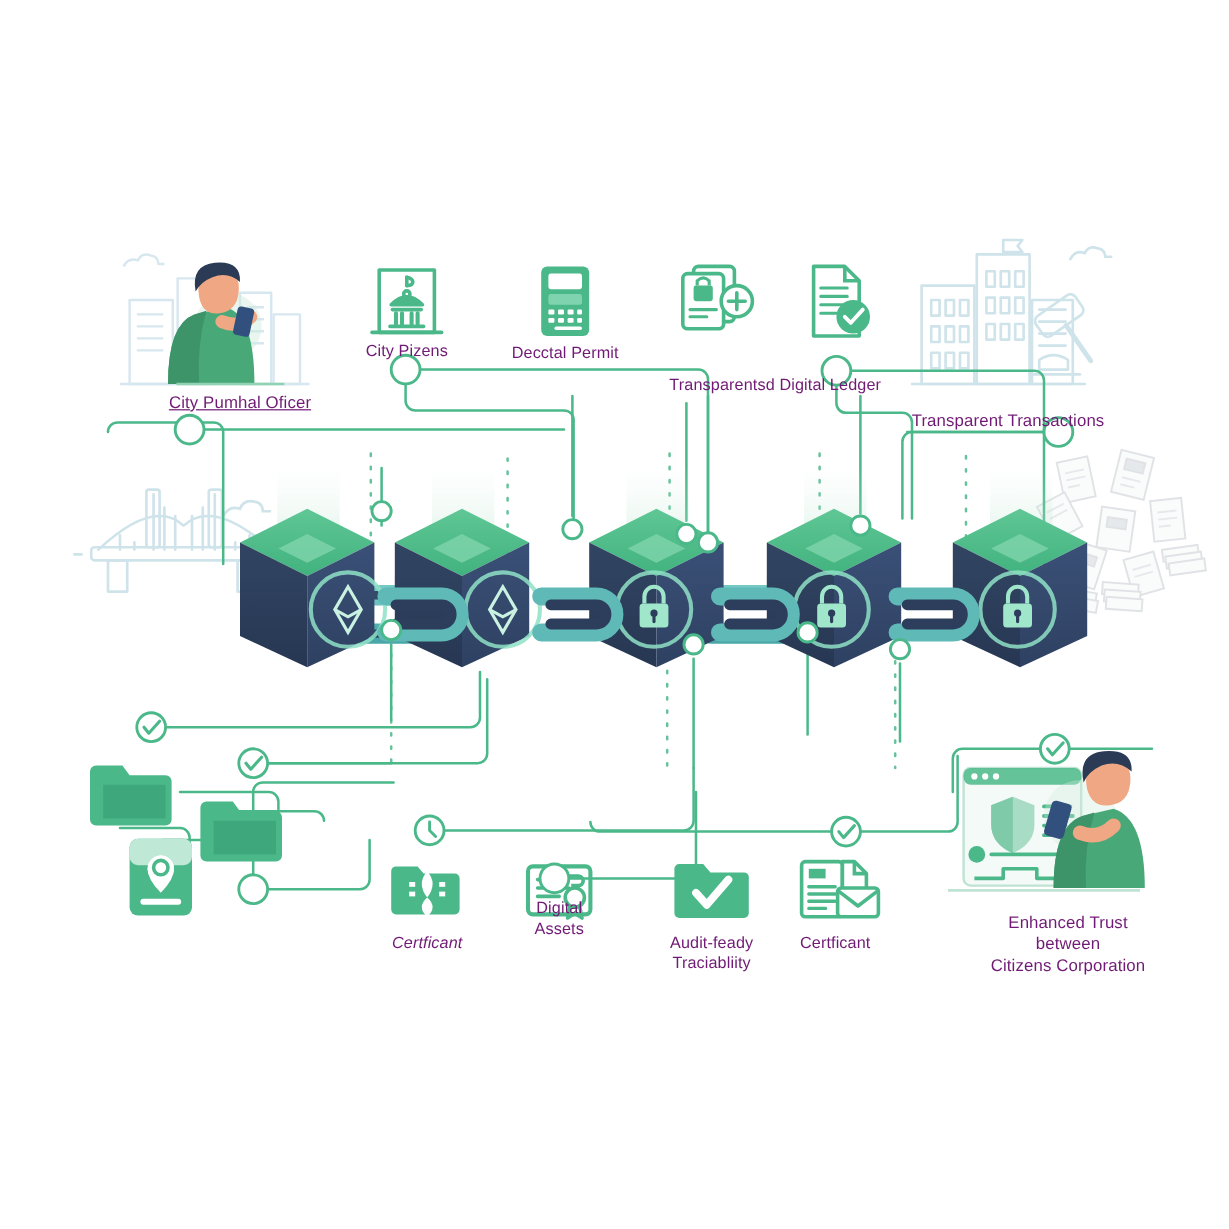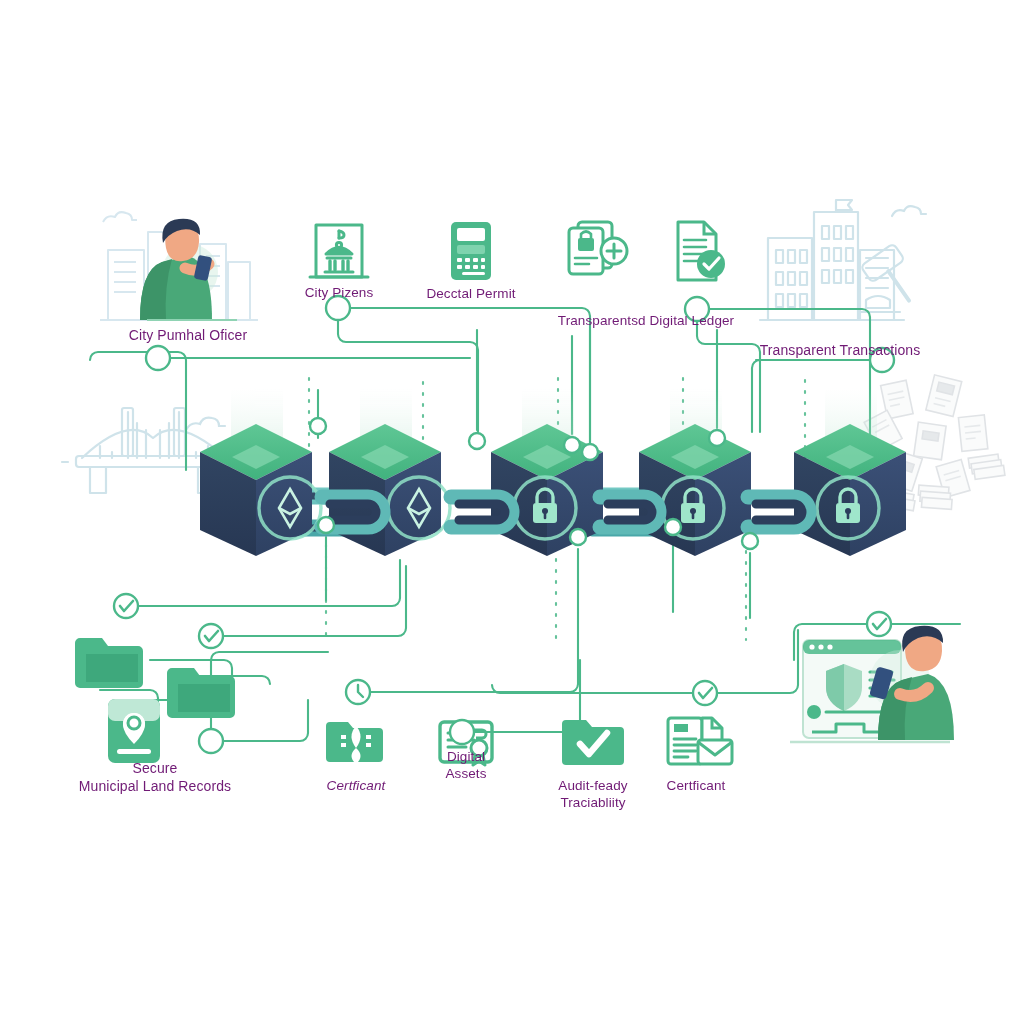--- a/index.html
+++ b/index.html
@@ -492,29 +492,29 @@
          <path d="M873 624 l4 5 l9 -10" fill="none" stroke="#4bb88a" stroke-width="2.6" stroke-linecap="round" stroke-linejoin="round"></path>
         </g>
       <g>
           <circle cx="358" cy="692" r="12" fill="#ffffff" stroke="#4bb88a" stroke-width="2.4"></circle>
          <path d="M358 685 v7 l5 5" fill="none" stroke="#4bb88a" stroke-width="2.4" stroke-linecap="round" stroke-linejoin="round"></path>
         </g>
     </g>
   </svg>
 
   <div class="layer">
-    <div class="lbl big" style="left:188px;top:327px;">City Pumhal Oficer</div>
+    <div class="lbl big" style="left:200px;top:327px;text-decoration:underline;">City Pumhal Oficer</div>
     <div class="lbl" style="left:339px;top:284px;">City Pizens</div>
     <div class="lbl" style="left:471px;top:285px;">Decctal Permit</div>
     <div class="lbl" style="left:646px;top:284px;margin-top:28px;">Transparentsd Digital Ledger</div>
     <div class="lbl big" style="left:840px;top:342px;">Transparent Transactions</div>
 
-    <div class="lbl big" style="left:155px;top:760px;">Secure
-Municipal Land Records</div>
     <div class="lbl" style="left:356px;top:777px;font-style:italic;">Certficant</div>
     <div class="lbl" style="left:466px;top:748px;">Digital
 Assets</div>
     <div class="lbl" style="left:593px;top:777px;">Audit-feady
 Traciabliity</div>
     <div class="lbl" style="left:696px;top:777px;">Certficant</div>
+    <div class="lbl big" style="left:890px;top:760px;">Enhanced Trust between
+Citizens Corporation</div>
   </div>
 
 </div>
 
 </body></html>

